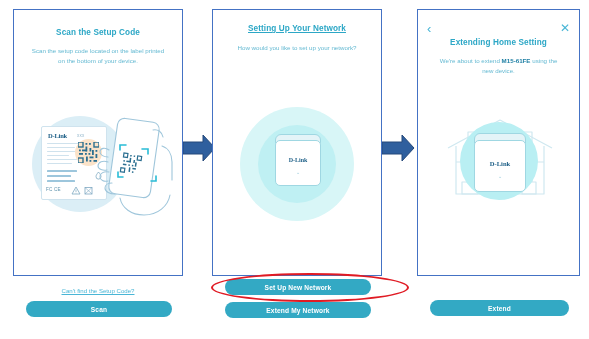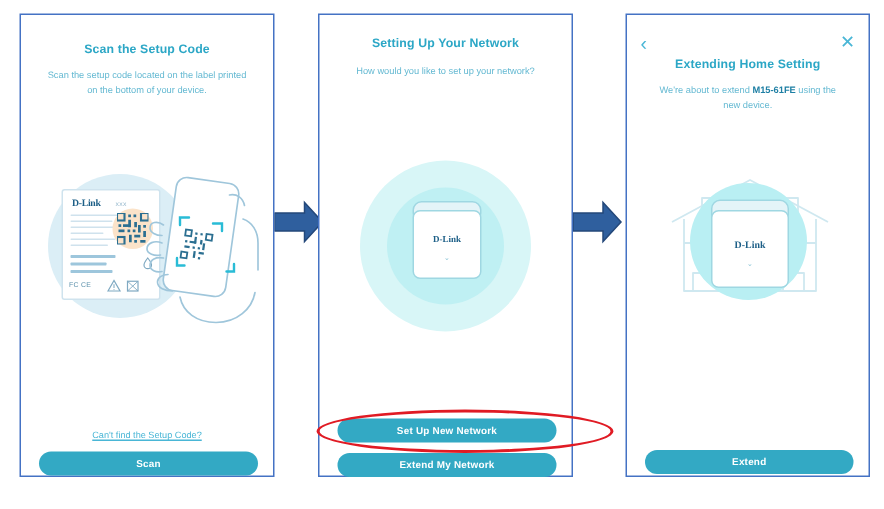--- a/index.html
+++ b/index.html
@@ -2,21 +2,21 @@
 <html><head>
 <meta charset="utf-8">
 <style>
   html,body{margin:0;padding:0;background:#ffffff;}
   body{width:589px;height:339px;position:relative;overflow:hidden;
        font-family:"Liberation Sans","DejaVu Sans",sans-serif;}
 
   .stage{position:absolute;inset:0;}
 
   
-  .panel{position:absolute;top:9px;height:309px;background:#ffffff;
+  .panel{position:absolute;top:9px;height:267px;background:#ffffff;
          border:1.6px solid #4472c4;box-sizing:border-box;}
   #panel-1{left:13px;width:170px;}
   #panel-2{left:212px;width:170px;}
   #panel-3{left:417px;width:163px;}
 
   .panel-inner{position:absolute;inset:0;}
 
   
   .title{position:absolute;left:0;right:0;text-align:center;
          color:#2ca7c6;font-size:8.2px;font-weight:700;letter-spacing:.1px;}
@@ -193,21 +193,21 @@
     </div>
   </div>
 
   <svg class="arrow" style="left:183px;" viewBox="0 0 33 30">
     <path d="M0 9 L20 9 L20 2 L32 15 L20 28 L20 21 L0 21 Z" fill="#2f5f9e" stroke="#24487a" stroke-width="1"></path>
   </svg>
 
   <div class="panel" id="panel-2">
     <div class="panel-inner">
 
-      <div class="title" style="top:14px;">Setting Up Your Network</div>
+      <div class="title" style="top:14px;text-decoration:underline;">Setting Up Your Network</div>
 
       <div class="subtitle" style="top:33px;">How would you like to set up your network?</div>
 
       <div>
         <div class="circle-bg" id="p2-halo-out" style="left:27px;top:97px;width:114px;height:114px;"></div>
         <div class="circle-bg" id="p2-halo-in" style="left:45px;top:115px;width:78px;height:78px;"></div>
 
         <div class="router-top" style="left:62px;top:124px;width:44px;height:9px;"></div>
         <div class="router" style="left:62px;top:130px;width:44px;height:44px;">
           <div class="router-brand" style="top:16px;font-size:6px;">D-Link</div>

